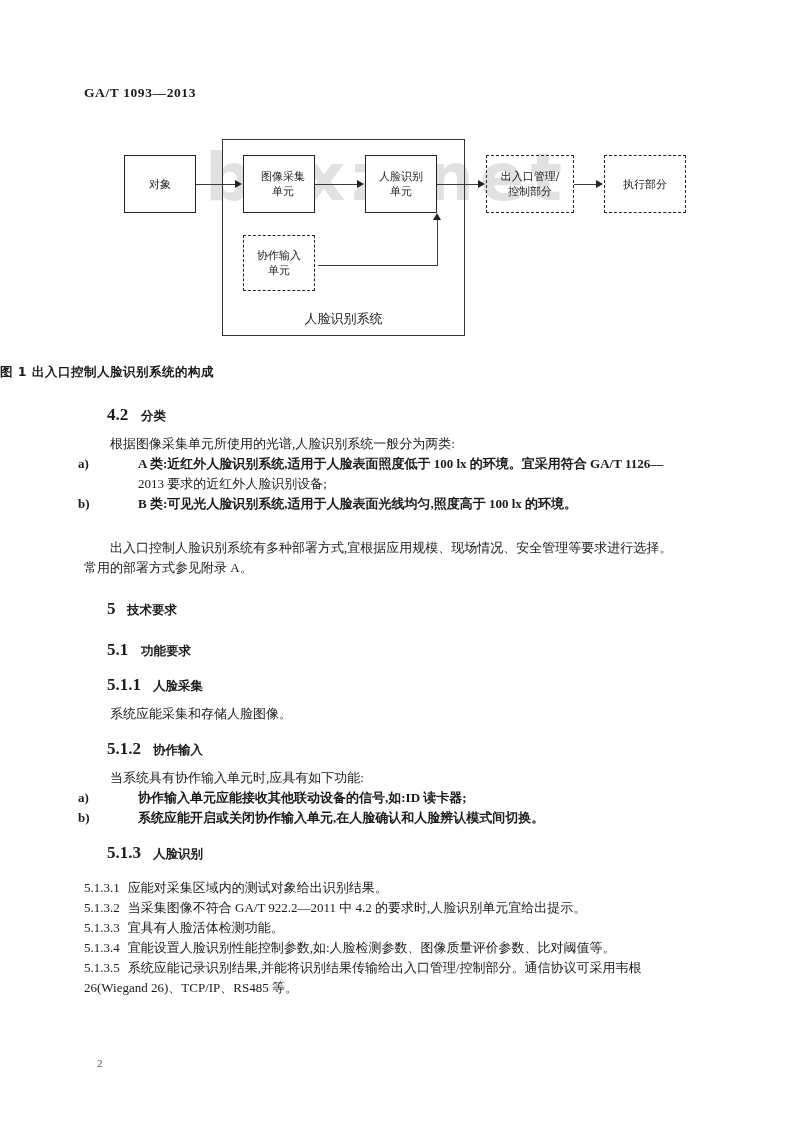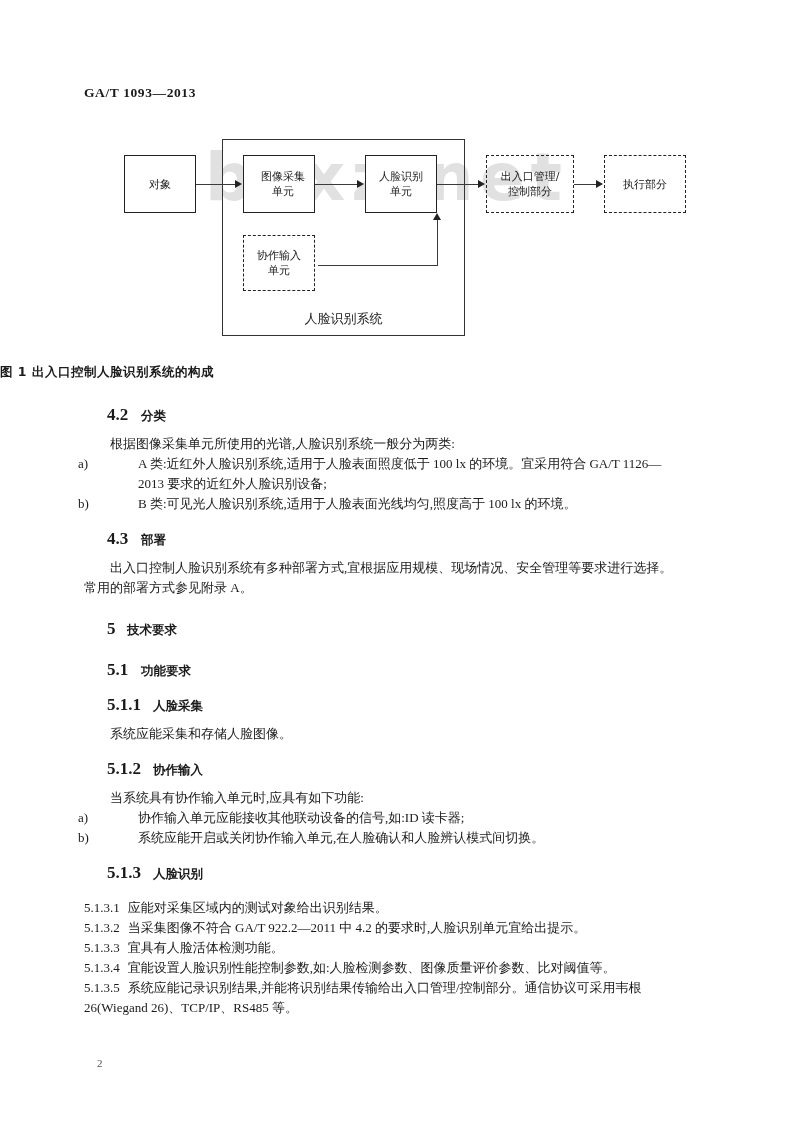--- a/index.html
+++ b/index.html
@@ -173,20 +173,21 @@
     font-family: "Liberation Serif", "DejaVu Serif", serif;
   }
   .para.noindent { text-indent: 0; }
   .list-item {
     font-size: 13px;
     line-height: 20px;
     margin: 0;
     padding-left: 54px;
     text-indent: -30px;
     font-family: "Liberation Serif", "DejaVu Serif", serif;
+    font-weight: bold;
   }
   .list-item .lbl {
     display: inline-block;
     width: 30px;
     font-family: "Liberation Serif", serif;
   }
   .cont {
     font-size: 13px;
     line-height: 20px;
     margin: 0;
@@ -306,24 +307,20 @@
     <p class="list-item">
       <span class="lbl">a)</span><span>A 类:近红外人脸识别系统,适用于人脸表面照度低于 100 lx 的环境。宜采用符合 GA/T 1126—</span>
     </p>
     <p class="cont">2013 要求的近红外人脸识别设备;</p>
     <p class="list-item">
       <span class="lbl">b)</span><span>B 类:可见光人脸识别系统,适用于人脸表面光线均匀,照度高于 100 lx 的环境。</span>
     </p>
 
     <div class="gap-m"></div>
 
-    <div class="hgroup">
-      <span class="hnum">4.3</span>
-      <span class="htxt">部署</span>
-    </div>
     <div class="gap-s"></div>
     <p class="para">出入口控制人脸识别系统有多种部署方式,宜根据应用规模、现场情况、安全管理等要求进行选择。</p>
     <p class="para noindent">常用的部署方式参见附录 A。</p>
 
     <div class="gap-l"></div>
 
     <div class="hgroup">
       <span class="hnum w2">5</span>
       <span class="htxt">技术要求</span>
     </div>

